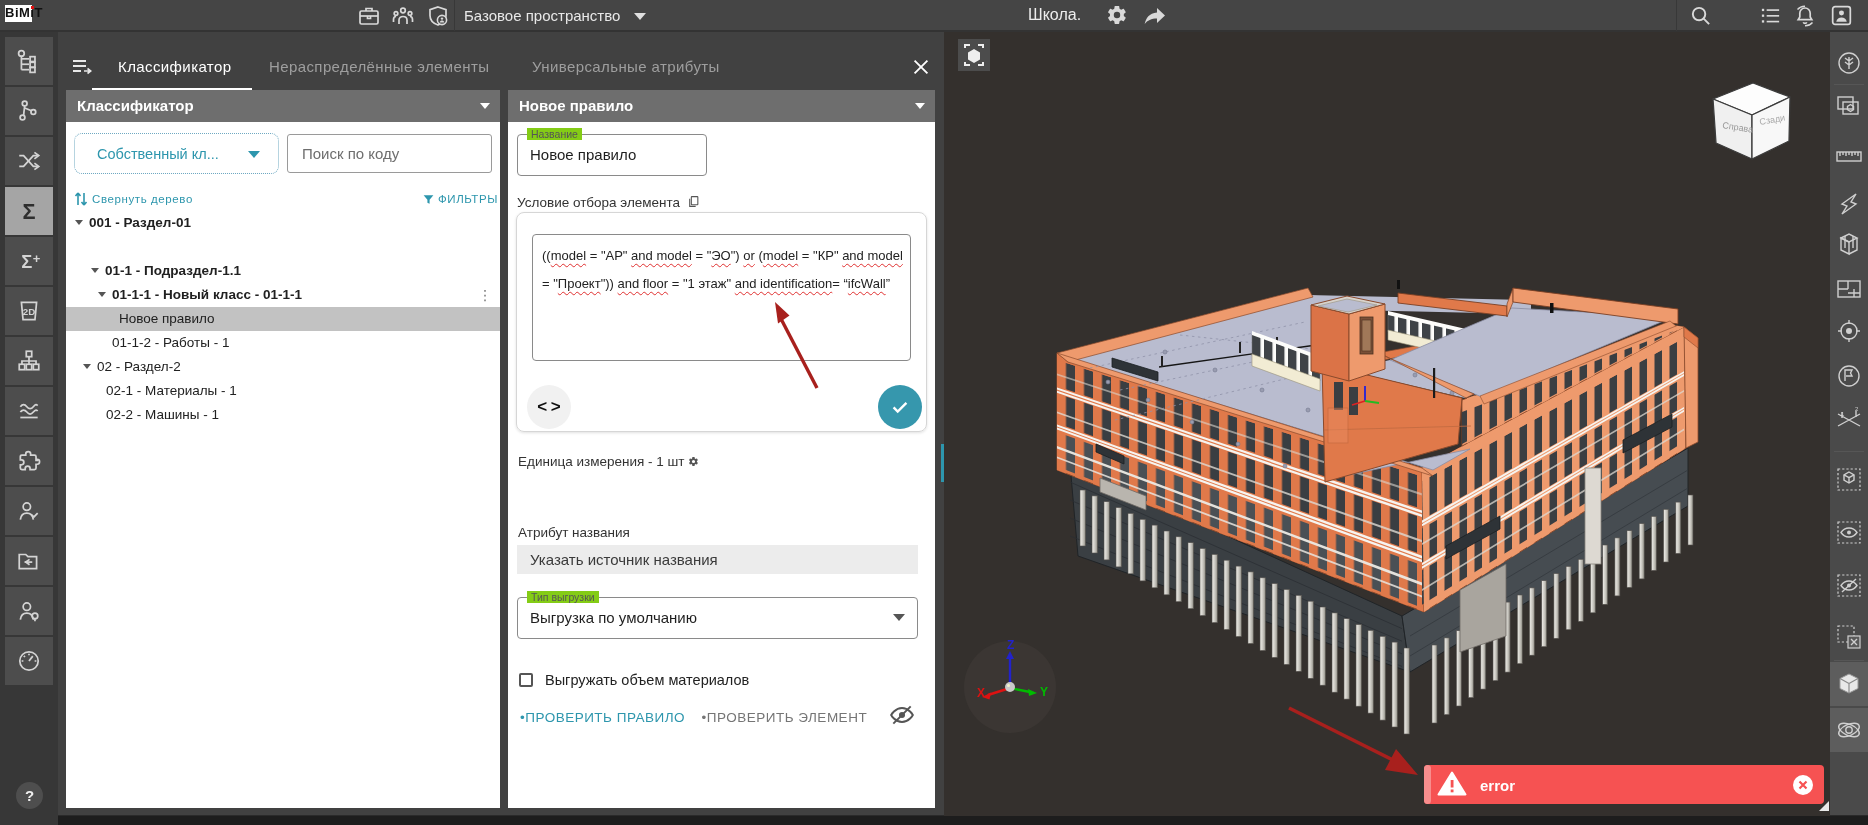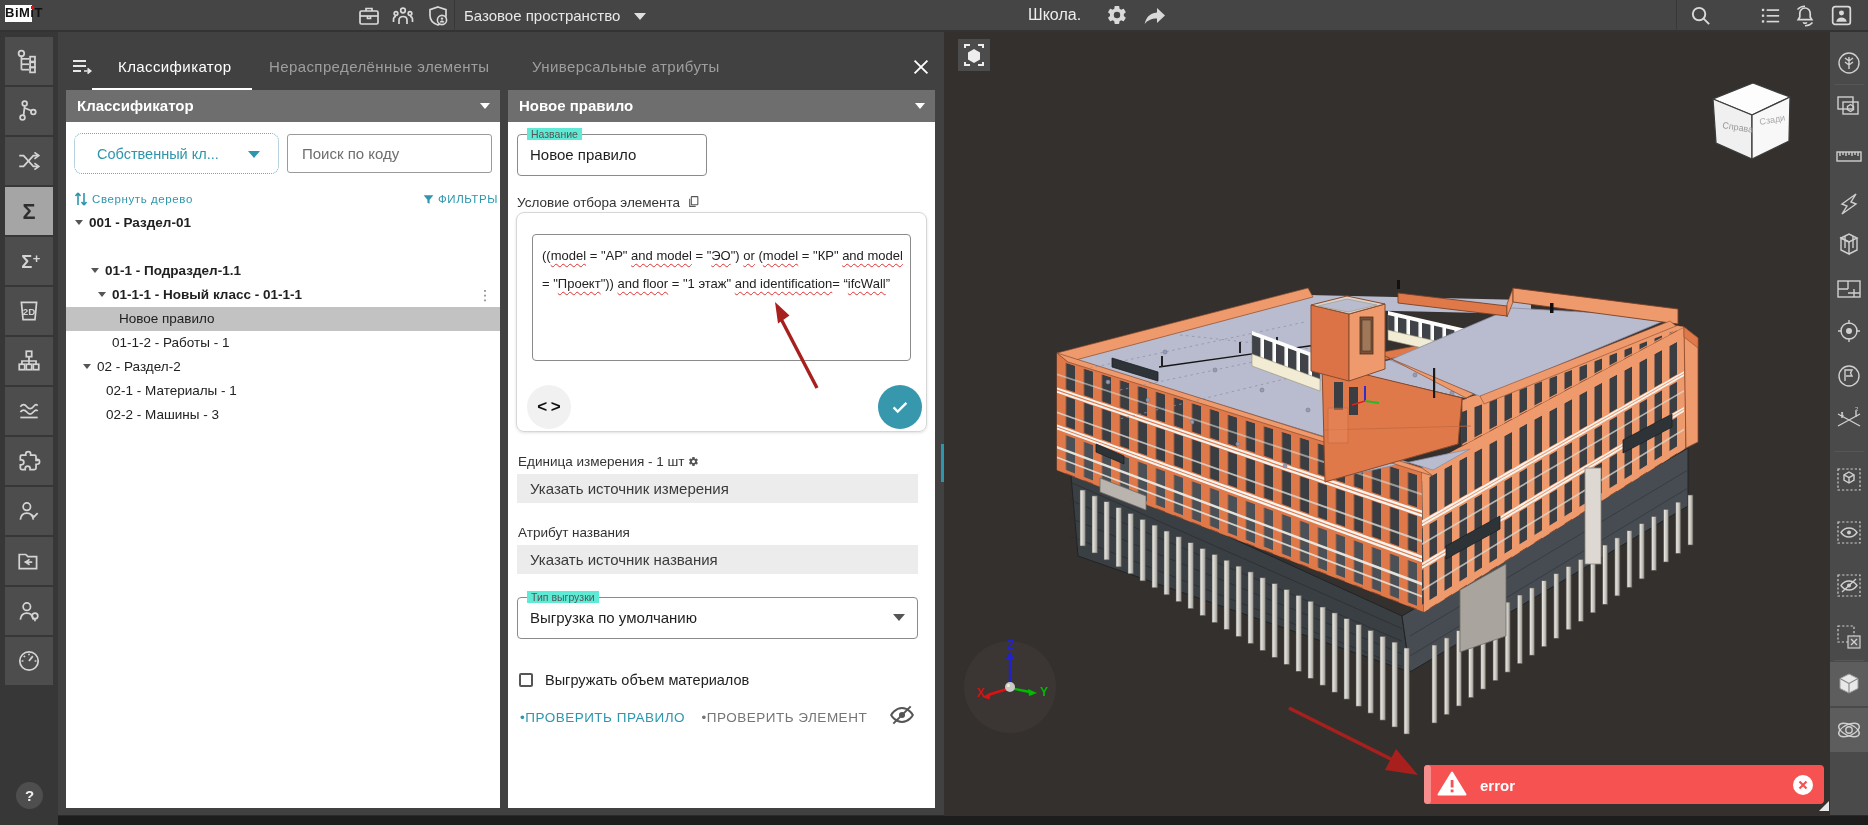--- a/index.html
+++ b/index.html
@@ -30,21 +30,21 @@
 .combo { position:absolute; left:8px; top:43px; width:205px; height:41px; border:1px dotted #6fa9c2; border-radius:8px; color:#2d96ad; font-size:14.5px; line-height:40px; padding-left:22px; }
 .comboarr { position:absolute; right:18px; top:17px; width:0; height:0; border-left:6px solid transparent; border-right:6px solid transparent; border-top:7px solid #2d96ad; }
 .searchbox { position:absolute; left:221px; top:44px; width:205px; height:39px; border:1px solid #9a9a9a; border-radius:3px; color:#6e6e6e; font-size:15px; line-height:38px; padding-left:14px; }
 .collapse-row { position:absolute; left:0; top:100px; width:100%; height:18px; }
 .clink { position:absolute; top:3px; color:#2d96ad; font-size:11.5px; letter-spacing:0.6px; }
 .trow { position:absolute; left:0; width:100%; height:24px; font-size:13.5px; color:#212121; line-height:24px; }
 .trow.tsel { background:#c2c2c2; }
 .tri { position:absolute; top:9px; width:0; height:0; border-left:4.5px solid transparent; border-right:4.5px solid transparent; border-top:5.5px solid #555; }
 .vdots { position:absolute; right:8px; top:0; color:#777; font-size:14px; }
 .fld { position:absolute; height:42px; border:1px solid #8a8a8a; border-radius:4px; }
-.flbl { position:absolute; left:9px; top:-7px; background:#5eead4; padding:0 4px; font-size:10.5px; color:#555; }
+.flbl { position:absolute; left:9px; top:-7px; background:#84cc16; padding:0 4px; font-size:10.5px; color:#555; }
 .fval { position:absolute; left:12px; top:11px; font-size:15px; color:#1e1e1e; white-space:nowrap; }
 .selarr { position:absolute; right:12px; top:16px; width:0; height:0; border-left:6px solid transparent; border-right:6px solid transparent; border-top:7px solid #555; }
 .condlbl { position:absolute; left:9px; top:102px; font-size:13.5px; color:#333; }
 .condcard { position:absolute; left:8px; top:122px; width:411px; height:220px; border:1px solid #d6d6d6; border-radius:8px; box-shadow:0 1px 3px rgba(0,0,0,0.12); }
 .condinner { position:absolute; left:15px; top:21px; width:379px; height:127px; border:1px solid #8a8a8a; border-radius:4px; }
 .condline { position:absolute; left:9px; font-size:13px; color:#222; white-space:nowrap; }
 .wv { text-decoration:underline; text-decoration-style:wavy; text-decoration-color:#e03030; text-decoration-thickness:1px; text-underline-offset:3px; }
 .codebtn { position:absolute; left:10px; top:172px; width:44px; height:44px; border-radius:50%; background:#f1f1f1; color:#111; font-size:17px; font-weight:bold; text-align:center; line-height:44px; }
 .checkbtn { position:absolute; left:361px; top:172px; width:44px; height:44px; border-radius:50%; background:#3697ad; display:flex; align-items:center; justify-content:center; }
 .mlbl { position:absolute; left:10px; font-size:13.5px; color:#333; }
@@ -269,21 +269,21 @@
         <span style="position:absolute;left:46px;white-space:nowrap">01-1-2 - Работы - 1</span>
       </div>
 <div class="trow" style="top:265px">
         <span style="position:absolute;left:31px;white-space:nowrap">02 - Раздел-2</span>
         <span class="tri" style="left:17px"></span>
       </div>
 <div class="trow" style="top:289px">
         <span style="position:absolute;left:40px;white-space:nowrap">02-1 - Материалы - 1</span>
       </div>
 <div class="trow" style="top:313px">
-        <span style="position:absolute;left:40px;white-space:nowrap">02-2 - Машины - 3</span>
+        <span style="position:absolute;left:40px;white-space:nowrap">02-2 - Машины - 1</span>
       </div>
 </div>
 
 <div class="card cardM">
   <div class="chead"><span>Новое правило</span><span class="charrow"></span></div>
   <div class="fld" style="left:9px;top:44px;width:190px">
         <span class="flbl">Название</span>
         <span class="fval">Новое правило</span>
       </div>
   <div class="condlbl">Условие отбора элемента <span style="position:relative;top:2px;left:3px"><svg width="13" height="15" viewBox="0 0 24 24">
@@ -298,21 +298,20 @@
     <div class="codebtn">&lt; &gt;</div>
     <div class="checkbtn">
           <svg width="22" height="22" viewBox="0 0 24 24">
             <path d="M5 12.5l4.5 4.5L19 7.5" stroke="#fff" stroke-width="2.6" fill="none"></path>
           </svg>
         </div>
   </div>
   <div class="mlbl" style="top:364px">Единица измерения - 1 шт <span style="position:relative;top:1px"><svg width="11" height="11" viewBox="0 0 24 24">
             <path fill="#555" d="M19.4 13c0-.3.1-.6.1-1s0-.7-.1-1l2-1.6c.2-.1.2-.4.1-.6l-2-3.3c-.1-.2-.4-.3-.6-.2l-2.4 1a7 7 0 0 0-1.7-1l-.4-2.6c0-.2-.2-.4-.5-.4h-4c-.2 0-.4.2-.5.4l-.4 2.6a7 7 0 0 0-1.7 1l-2.4-1c-.2-.1-.5 0-.6.2l-2 3.3c-.1.2-.1.5.1.6l2 1.6c0 .3-.1.6-.1 1s0 .7.1 1l-2 1.6c-.2.1-.2.4-.1.6l2 3.3c.1.2.4.3.6.2l2.4-1a7 7 0 0 0 1.7 1l.4 2.6c0 .2.2.4.5.4h4c.2 0 .4-.2.5-.4l.4-2.6a7 7 0 0 0 1.7-1l2.4 1c.2.1.5 0 .6-.2l2-3.3c.1-.2.1-.5-.1-.6ZM12 15.5A3.5 3.5 0 1 1 12 8.5a3.5 3.5 0 0 1 0 7Z"></path>
           </svg></span></div>
-  <div class="grayinput" style="top:384px">Указать источник измерения</div>
   <div class="mlbl" style="top:435px">Атрибут названия</div>
   <div class="grayinput" style="top:455px">Указать источник названия</div>
   <div class="fld" style="left:9px;top:507px;width:401px">
         <span class="flbl">Тип выгрузки</span>
         <span class="fval">Выгрузка по умолчанию</span>
         <span class="selarr"></span>
       </div>
   <div class="cbx"></div>
       <div class="cbxlbl">Выгружать объем материалов</div>
   <div class="btnrow">

